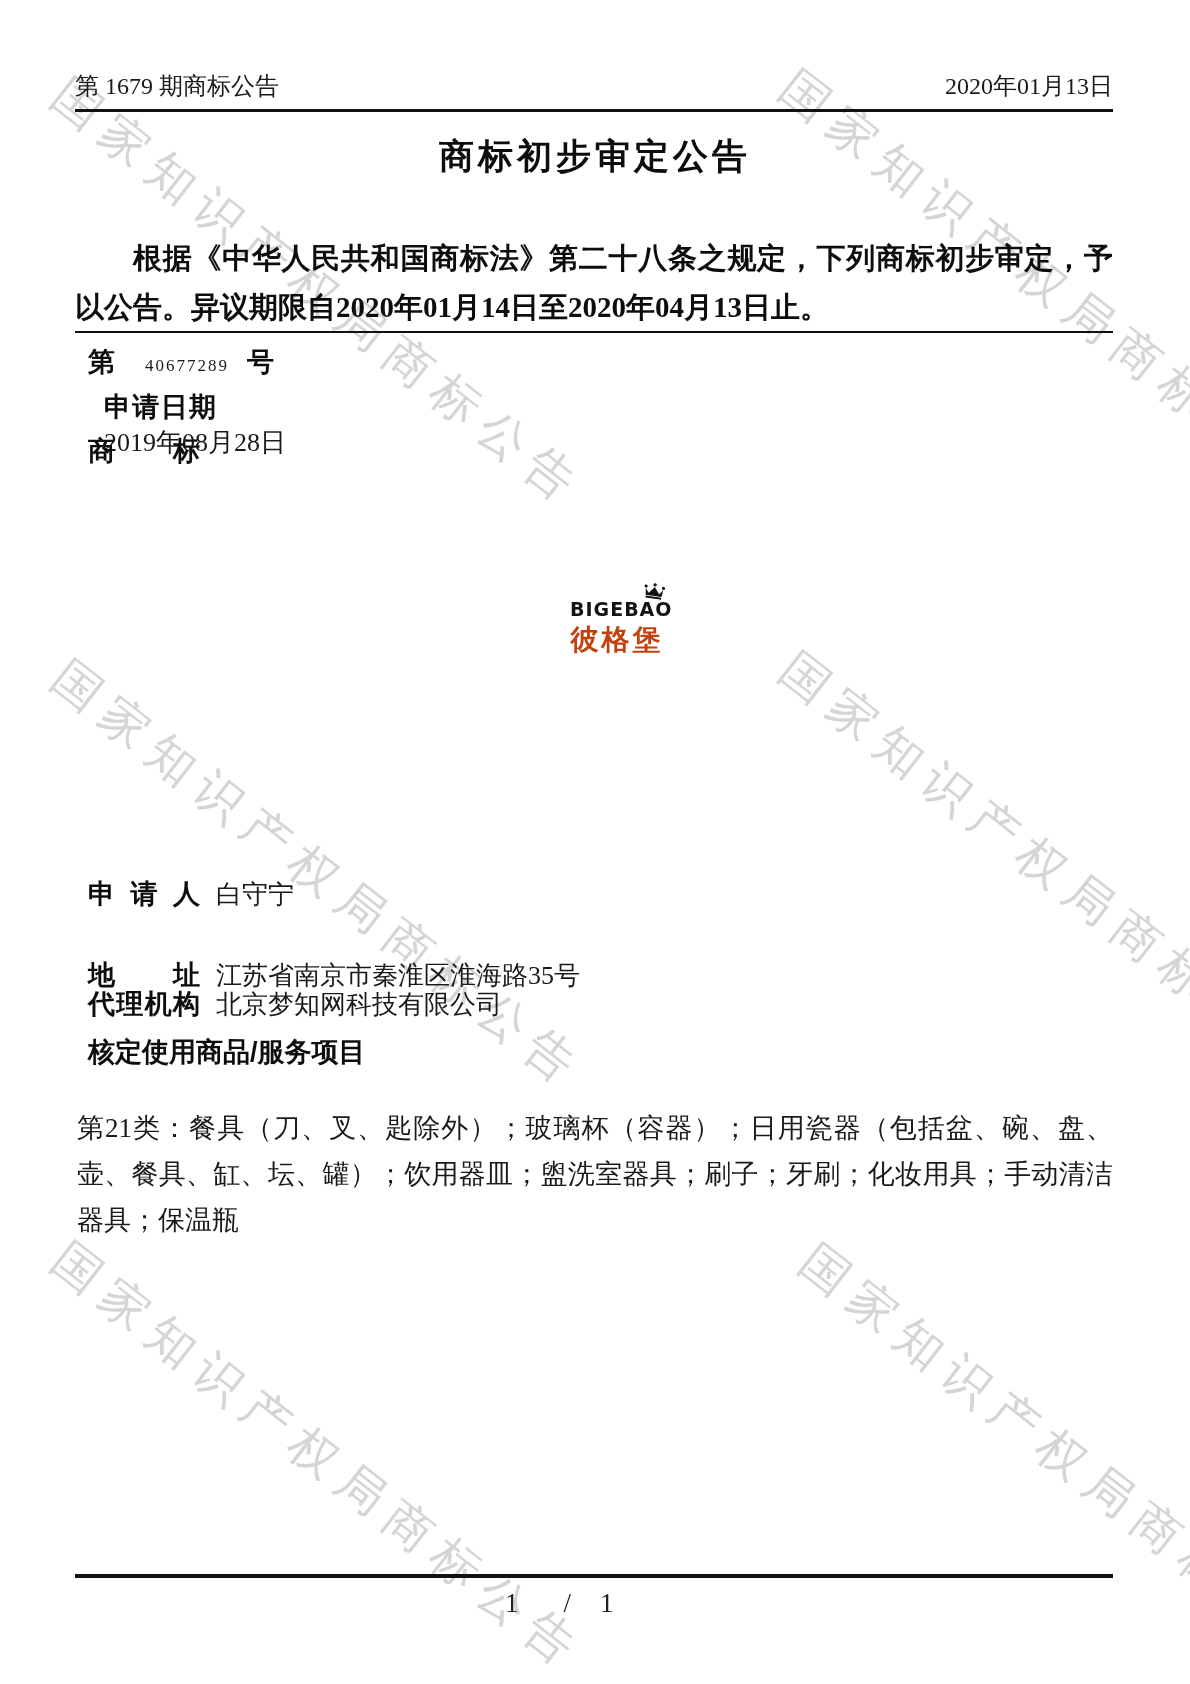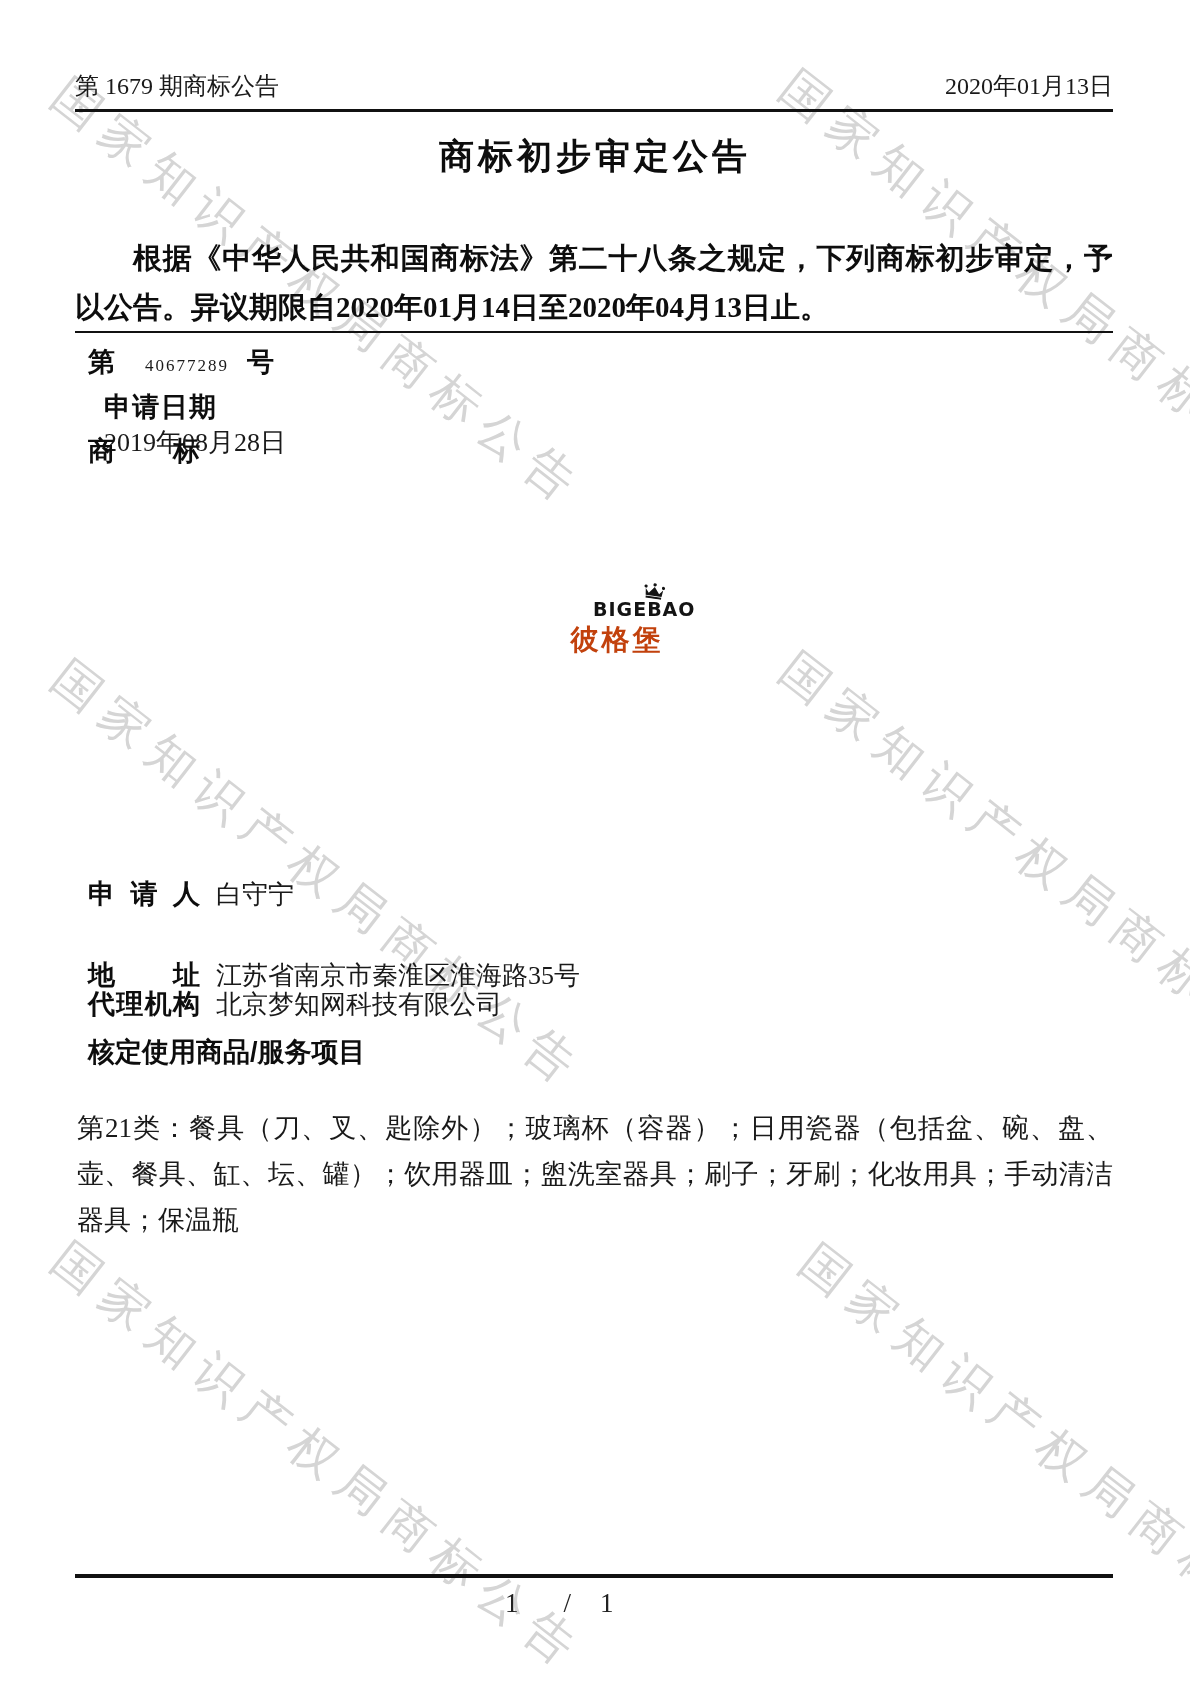--- a/index.html
+++ b/index.html
@@ -68,21 +68,21 @@
   .goods{
     position:absolute;left:77px;top:1078px;width:1036px;
     font-size:27px;line-height:46px;text-align:justify;color:#1a1a1a;
   }
   
   .logo{position:absolute;left:570px;top:584px;width:94px;text-align:center;}
   .logo .crown{position:absolute;right:-1px;top:-1px;transform:rotate(8deg);}
   .logo .latin{
     font-family:"DejaVu Sans","Liberation Sans",sans-serif;
     font-weight:900;font-size:19px;letter-spacing:1px;color:#141414;
-    margin-top:16px;line-height:19px;margin-left:23px;
+    margin-top:16px;line-height:19px;
   }
   .logo .cn{
     font-family:"DejaVu Sans","Liberation Sans",sans-serif;
     font-weight:900;font-size:28px;letter-spacing:3px;color:#c2410c;
     line-height:30px;margin-top:6px;
   }
   
   .footer{
     position:absolute;left:505px;top:1588px;display:flex;align-items:baseline;
     font-size:27px;color:#222;

